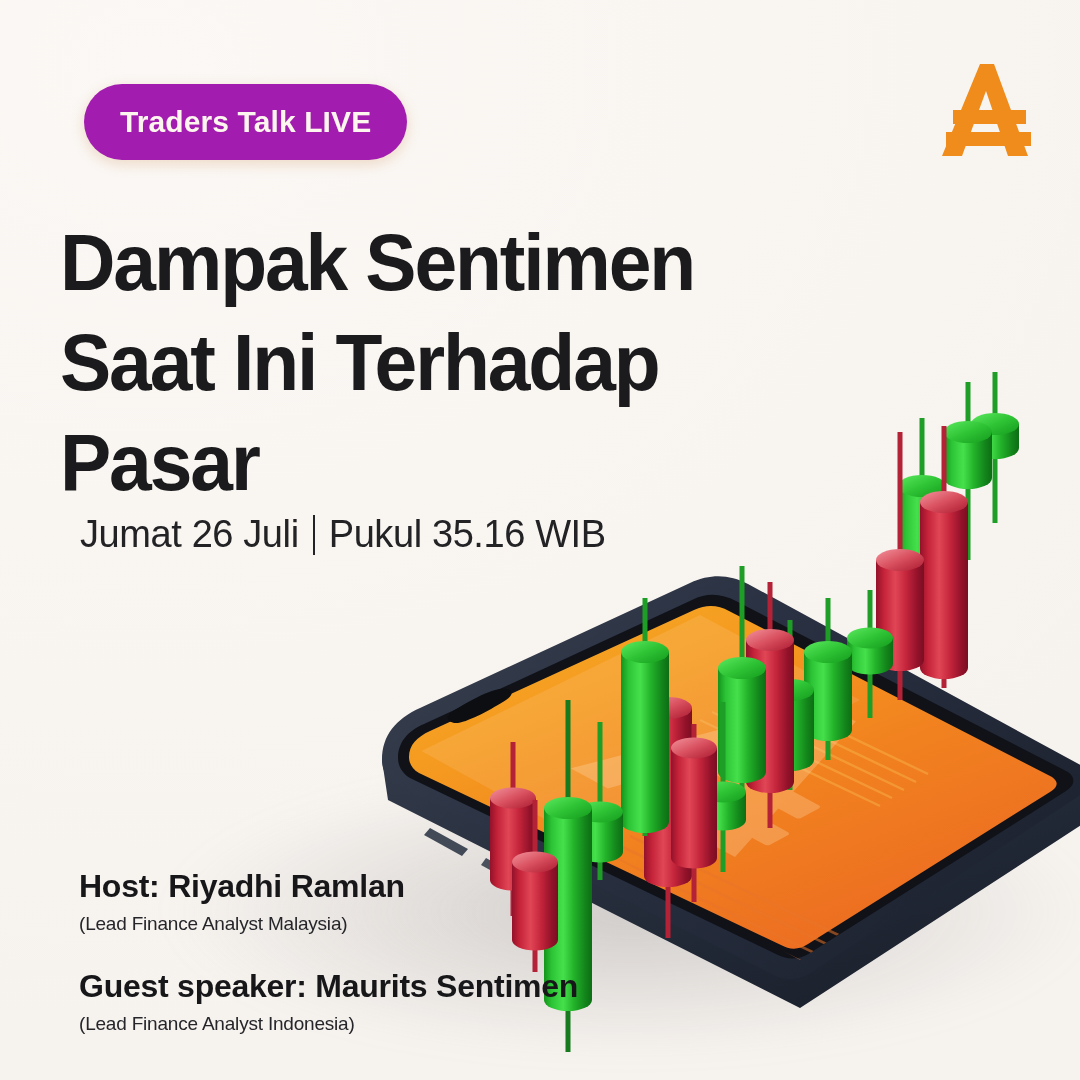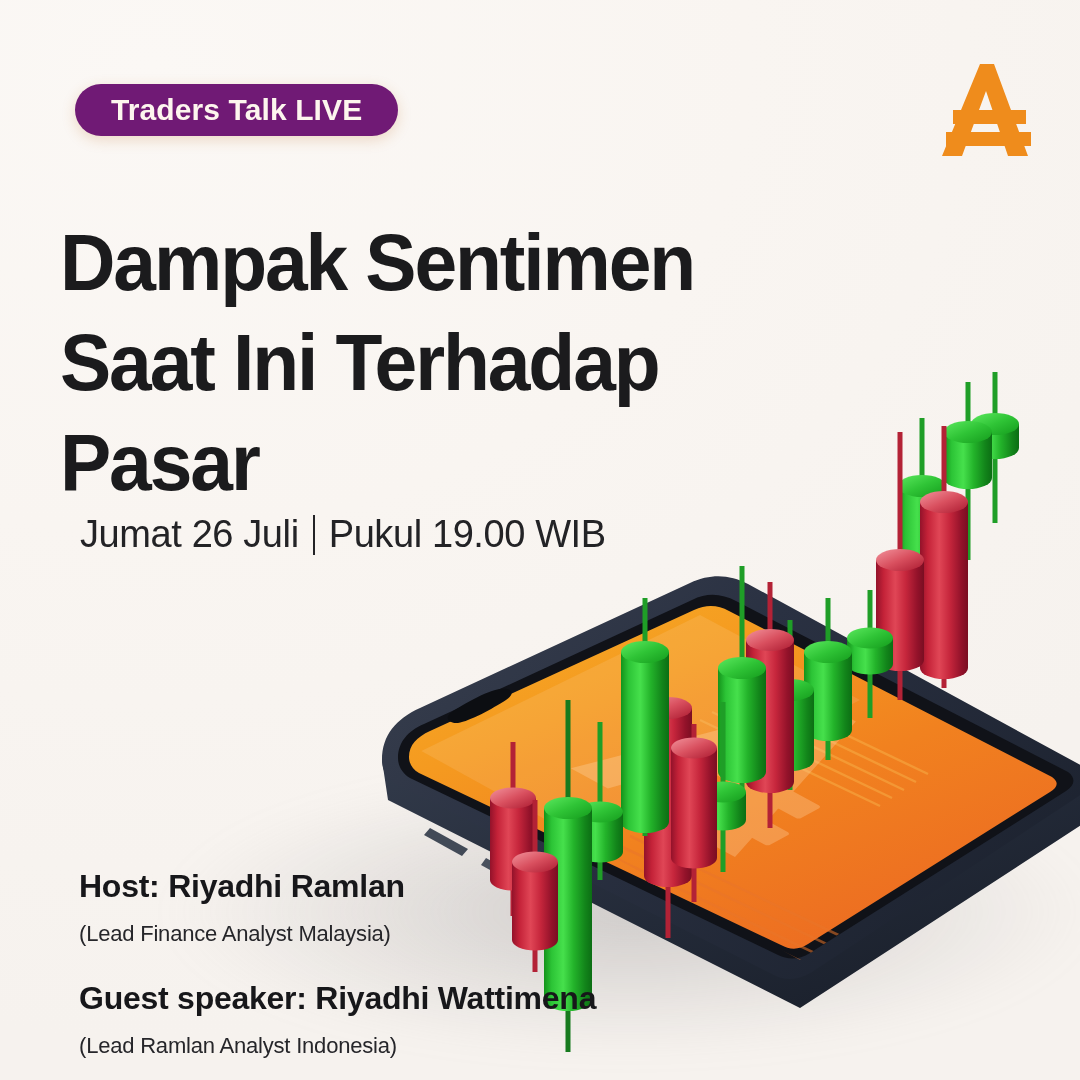--- a/index.html
+++ b/index.html
@@ -43,28 +43,28 @@
     position: absolute;
     right: 42px;
     top: 58px;
     width: 108px;
     height: 104px;
   }
 
   
   .badge {
     position: absolute;
-    left: 75px;
+    left: 84px;
     top: 84px;
-    height: 52px;
+    height: 76px;
     padding: 0 36px;
     display: flex;
     align-items: center;
     border-radius: 999px;
-    background: #701a75;
+    background: #a21caf;
     box-shadow: 0 4px 14px rgba(190,110,35,0.22);
   }
   .badge-label {
     color: #fdf6ee;
     font-size: 30px;
     font-weight: 700;
     letter-spacing: 0.1px;
     white-space: nowrap;
   }
 
@@ -120,26 +120,26 @@
   .credit-name {
     color: #17171a;
     font-size: 32px;
     font-weight: 700;
     letter-spacing: -0.25px;
     white-space: nowrap;
     line-height: 1.28;
   }
   .credit-role {
     color: #26262a;
-    font-size: 22px;
+    font-size: 19px;
     font-weight: 400;
     letter-spacing: -0.2px;
     white-space: nowrap;
     line-height: 1.32;
-    margin-top: 12px;
+    margin-top: 4px;
   }
 
   
   .stage {
     position: absolute;
     inset: 0;
     pointer-events: none;
   }
   .stage svg { display: block; }
 </style>
@@ -405,27 +405,27 @@
 
   <h1 class="headline">
     <span class="line">Dampak Sentimen</span>
     <span class="line">Saat Ini Terhadap</span>
     <span class="line">Pasar</span>
   </h1>
 
   <div class="dateline">
     <span>Jumat 26 Juli</span>
     <span class="date-sep"></span>
-    <span>Pukul 19.00 WIB</span>
+    <span>Pukul 35.16 WIB</span>
   </div>
 
   <div class="credits">
     <div class="credit-block">
       <div class="credit-name">Host: Riyadhi Ramlan</div>
       <div class="credit-role">(Lead Finance Analyst Malaysia)</div>
     </div>
     <div class="credit-block">
-      <div class="credit-name">Guest speaker: Riyadhi Wattimena</div>
-      <div class="credit-role">(Lead Ramlan Analyst Indonesia)</div>
+      <div class="credit-name">Guest speaker: Maurits Sentimen</div>
+      <div class="credit-role">(Lead Finance Analyst Indonesia)</div>
     </div>
   </div>
 
 </div>
 
 </body></html>

